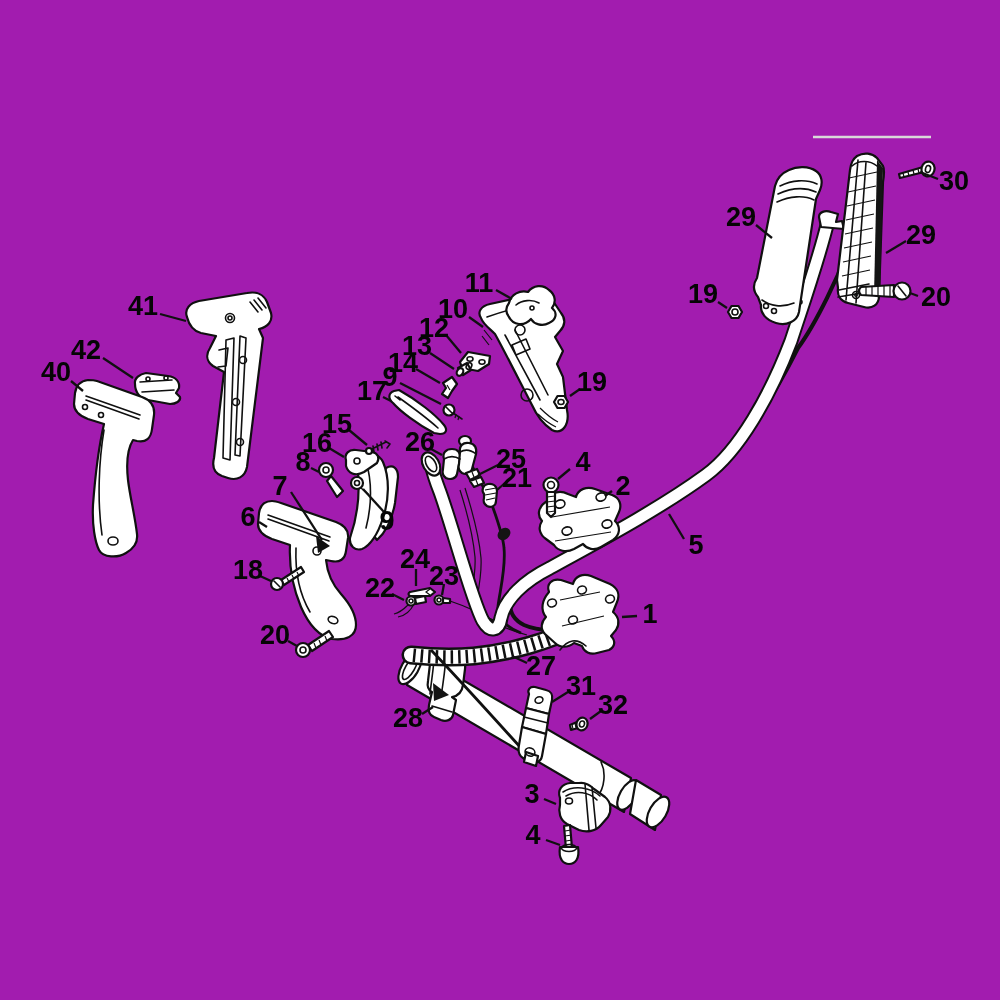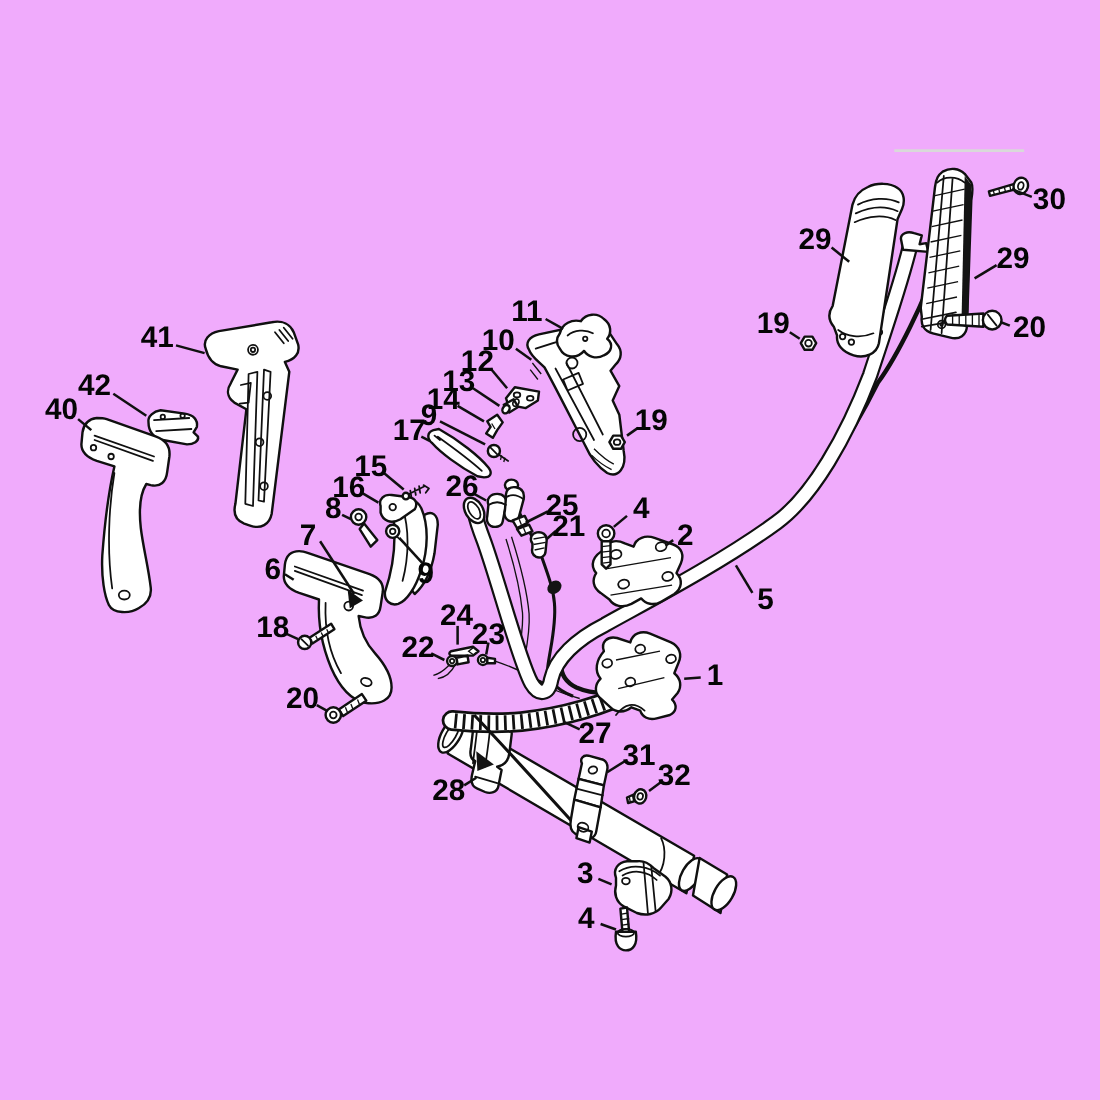--- a/index.html
+++ b/index.html
@@ -1,16 +1,16 @@
 <!DOCTYPE html>
 <html><head>
 <meta charset="utf-8">
 <style>
   html,body{margin:0;padding:0;background:#ffffff;}
-  .stage{position:relative;width:1000px;height:1000px;background:#f0abfc;overflow:hidden;
+  .stage{position:relative;width:1000px;height:1000px;background:#a21caf;overflow:hidden;
          font-family:"Liberation Sans",sans-serif;}
   svg{position:absolute;left:0;top:0;}
   .part{fill:#ffffff;stroke:#101010;stroke-width:2.2;stroke-linejoin:round;stroke-linecap:round;}
   .detail{fill:none;stroke:#101010;stroke-width:1.6;stroke-linejoin:round;stroke-linecap:round;}
   .thin{fill:none;stroke:#101010;stroke-width:1.2;}
   .dark{fill:#141414;stroke:none;}
   .callout-label{font:700 27px "Liberation Sans",sans-serif;fill:#050505;}
   .leader{stroke:#101010;stroke-width:2.3;fill:none;}
 </style>
 </head>

